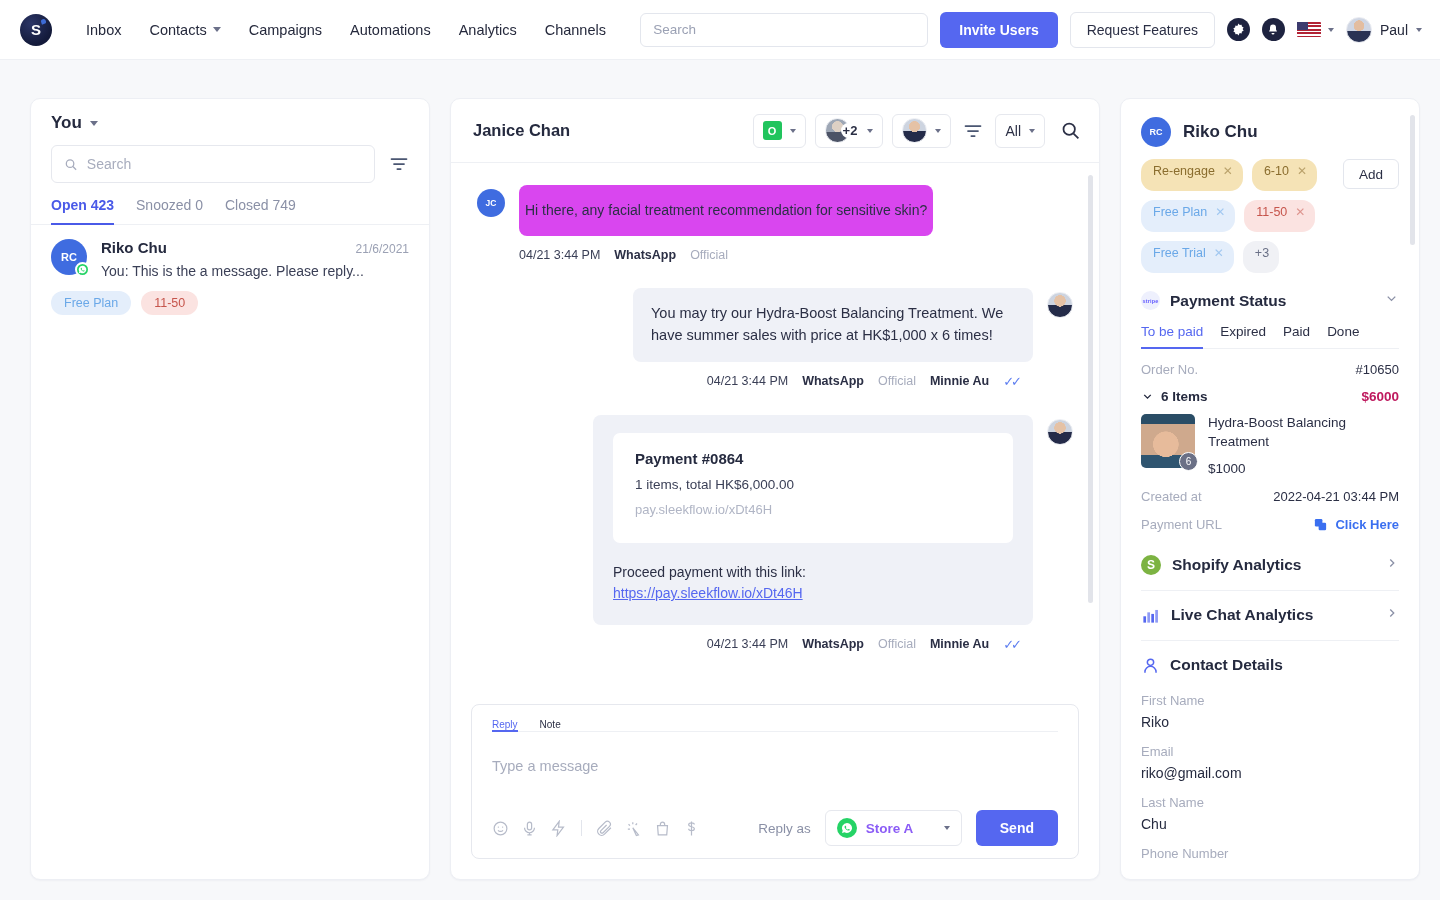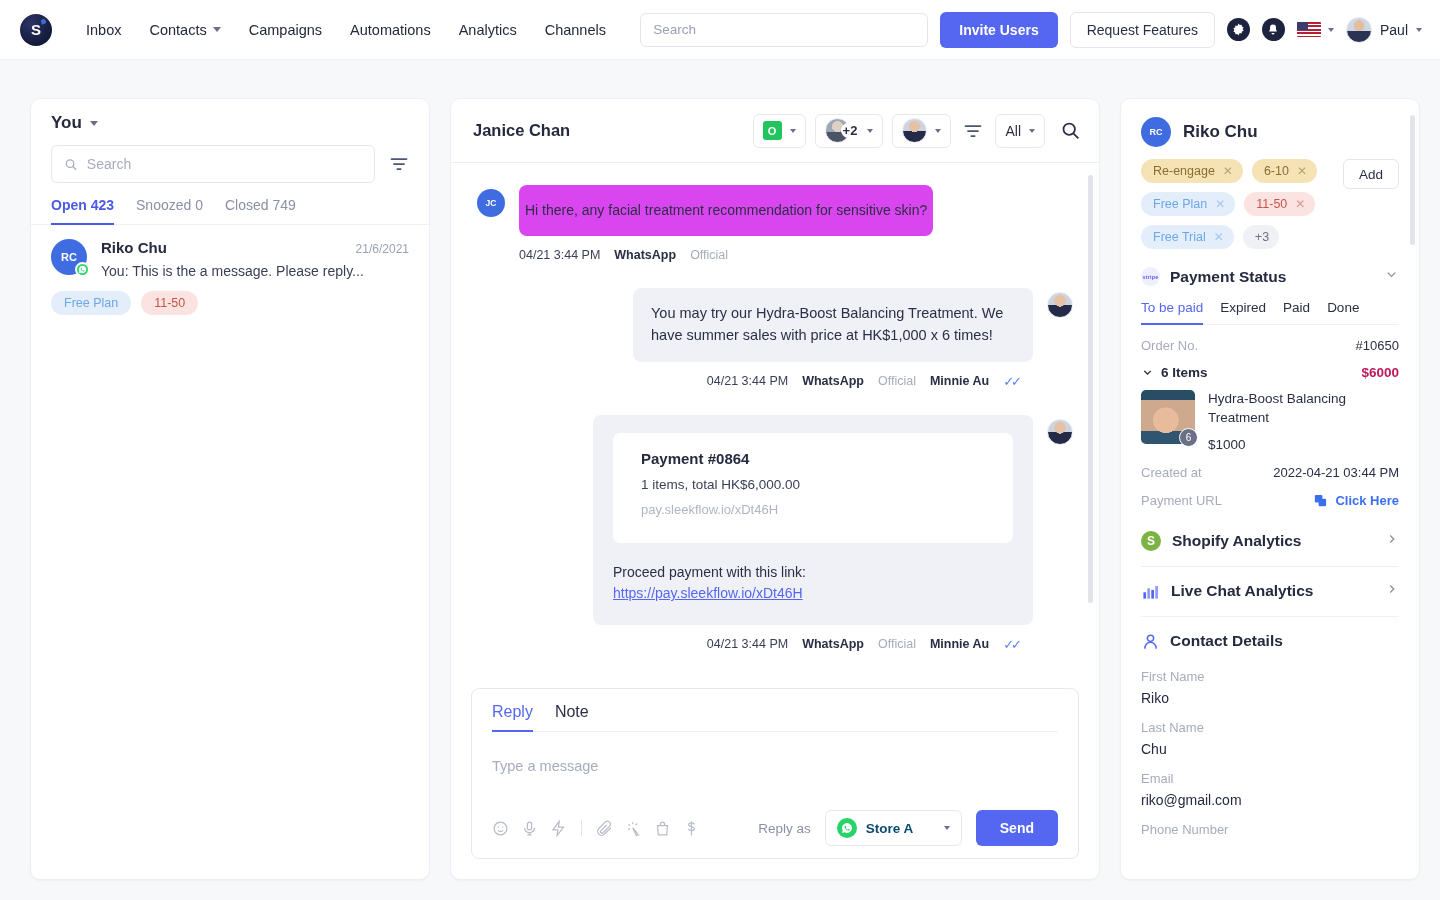--- a/index.html
+++ b/index.html
@@ -229,57 +229,57 @@
   .msg-out { display: flex; justify-content: flex-end; gap: 14px; margin-top: 26px; }
   .bubble-out {
     background: #eff1f7; border-radius: 8px; padding: 15px 18px;
     font-size: 14.5px; line-height: 1.5; color: #2b2f45; max-width: 400px;
   }
   .bubble-pay {
     background: #eff1f7; border-radius: 8px; padding: 18px 20px 20px 20px;
     width: 440px;
   }
   .pay-card {
-    background: #fff; border-radius: 7px; padding: 17px 20px 26px 28px;
+    background: #fff; border-radius: 7px; padding: 17px 20px 26px 22px;
   }
   .pay-title { font-size: 15px; font-weight: bold; color: #252a3f; }
   .pay-sub { font-size: 13.5px; color: #3a3f56; margin-top: 10px; }
   .pay-url { font-size: 13px; color: #b0b5c5; margin-top: 10px; }
   .pay-foot { font-size: 14px; color: #2b2f45; margin-top: 19px; line-height: 1.55; }
   .pay-link { color: #5567f0; text-decoration: underline; }
 
   
   .composer {
     margin: 16px 20px 20px 20px; border: 1px solid #e6e8ee; border-radius: 8px;
     padding: 14px 20px 12px 20px;
   }
   .comp-tabs { display: flex; gap: 22px; border-bottom: 1px solid #eef0f4; }
   .comp-tab {
-    font-size: 16px; color: #2b2f45; padding-bottom: 9px; cursor: pointer;
+    font-size: 10px; color: #2b2f45; cursor: pointer;
     border-bottom: 2.5px solid transparent; margin-bottom: -1px;
   }
   .comp-tab.active { color: #5567f0; border-bottom-color: #5567f0; }
   .comp-input {
     font-size: 14.5px; color: #a7acbd; padding: 26px 0 36px 0; cursor: text;
   }
   .comp-bottom { display: flex; align-items: center; }
   .comp-icons { display: flex; align-items: center; gap: 12px; color: #b6bbc9; }
   .comp-icons .divider { width: 1px; height: 16px; background: #e2e5ec; margin: 0 2px; }
   .comp-right { margin-left: auto; display: flex; align-items: center; gap: 14px; }
   .reply-as { font-size: 13.5px; color: #8a90a6; }
   .store-pill {
     height: 36px; border: 1px solid #e6e8ee; border-radius: 6px;
     display: flex; align-items: center; gap: 9px; padding: 0 11px; cursor: pointer;
     min-width: 137px;
   }
   .wa-circle {
     width: 20px; height: 20px; border-radius: 50%; background: #25d366;
     display: flex; align-items: center; justify-content: center; flex: none;
   }
-  .store-name { font-size: 13.5px; font-weight: bold; color: #0c4a6e; }
+  .store-name { font-size: 13.5px; font-weight: bold; color: #8b5cf6; }
   .btn-send {
     background: #5567f0; color: #fff; border: none; border-radius: 6px;
     height: 36px; padding: 0 24px; font-size: 14px; font-weight: bold;
     font-family: inherit; cursor: pointer;
   }
 
   
   .detail-panel {
     width: 300px; flex: none; padding: 18px 20px 0 20px; position: relative;
     overflow: hidden;
@@ -293,21 +293,21 @@
     width: 30px; height: 30px; border-radius: 50%; background: #3f6ce0;
     color: #fff; font-size: 9px; font-weight: bold; flex: none;
     display: flex; align-items: center; justify-content: center;
   }
   .det-name { font-size: 17px; font-weight: bold; color: #252a3f; }
 
   .tags-block { display: flex; margin-top: 12px; gap: 10px; }
   .tags-wrap { display: flex; flex-wrap: wrap; gap: 9px; flex: 1; }
   .tag-x {
     display: inline-flex; align-items: flex-start; gap: 8px;
-    font-size: 12.5px; padding: 5px 10px 5px 12px; border-radius: 13px;
+    font-size: 12.5px; padding: 5px 10px 13px 12px; border-radius: 13px;
   }
   .tag-x .x { font-size: 12px; opacity: .55; cursor: pointer; }
   .btn-add {
     background: #fff; border: 1px solid #e3e6ed; border-radius: 6px;
     height: 30px; padding: 0 15px; font-size: 13.5px; color: #2b2f45;
     font-family: inherit; cursor: pointer; flex: none; align-self: flex-start;
   }
 
   .sec-head {
     display: flex; align-items: center; gap: 10px; margin-top: 18px;
@@ -738,25 +738,25 @@
           <path d="M5 21v-1a7 7 0 0114 0v1"></path>
       </svg>
       <span class="sec-title">Contact Details</span>
     </div>
 
     <div class="field">
       <div class="field-label">First Name</div>
       <div class="field-value">Riko</div>
     </div>
     <div class="field">
+      <div class="field-label">Email</div>
+      <div class="field-value">riko@gmail.com</div>
+    </div>
+    <div class="field">
       <div class="field-label">Last Name</div>
       <div class="field-value">Chu</div>
-    </div>
-    <div class="field">
-      <div class="field-label">Email</div>
-      <div class="field-value">riko@gmail.com</div>
     </div>
     <div class="field">
       <div class="field-label">Phone Number</div>
       <div class="field-value"></div>
     </div>
   </aside>
 </div>
 
 </body></html>

